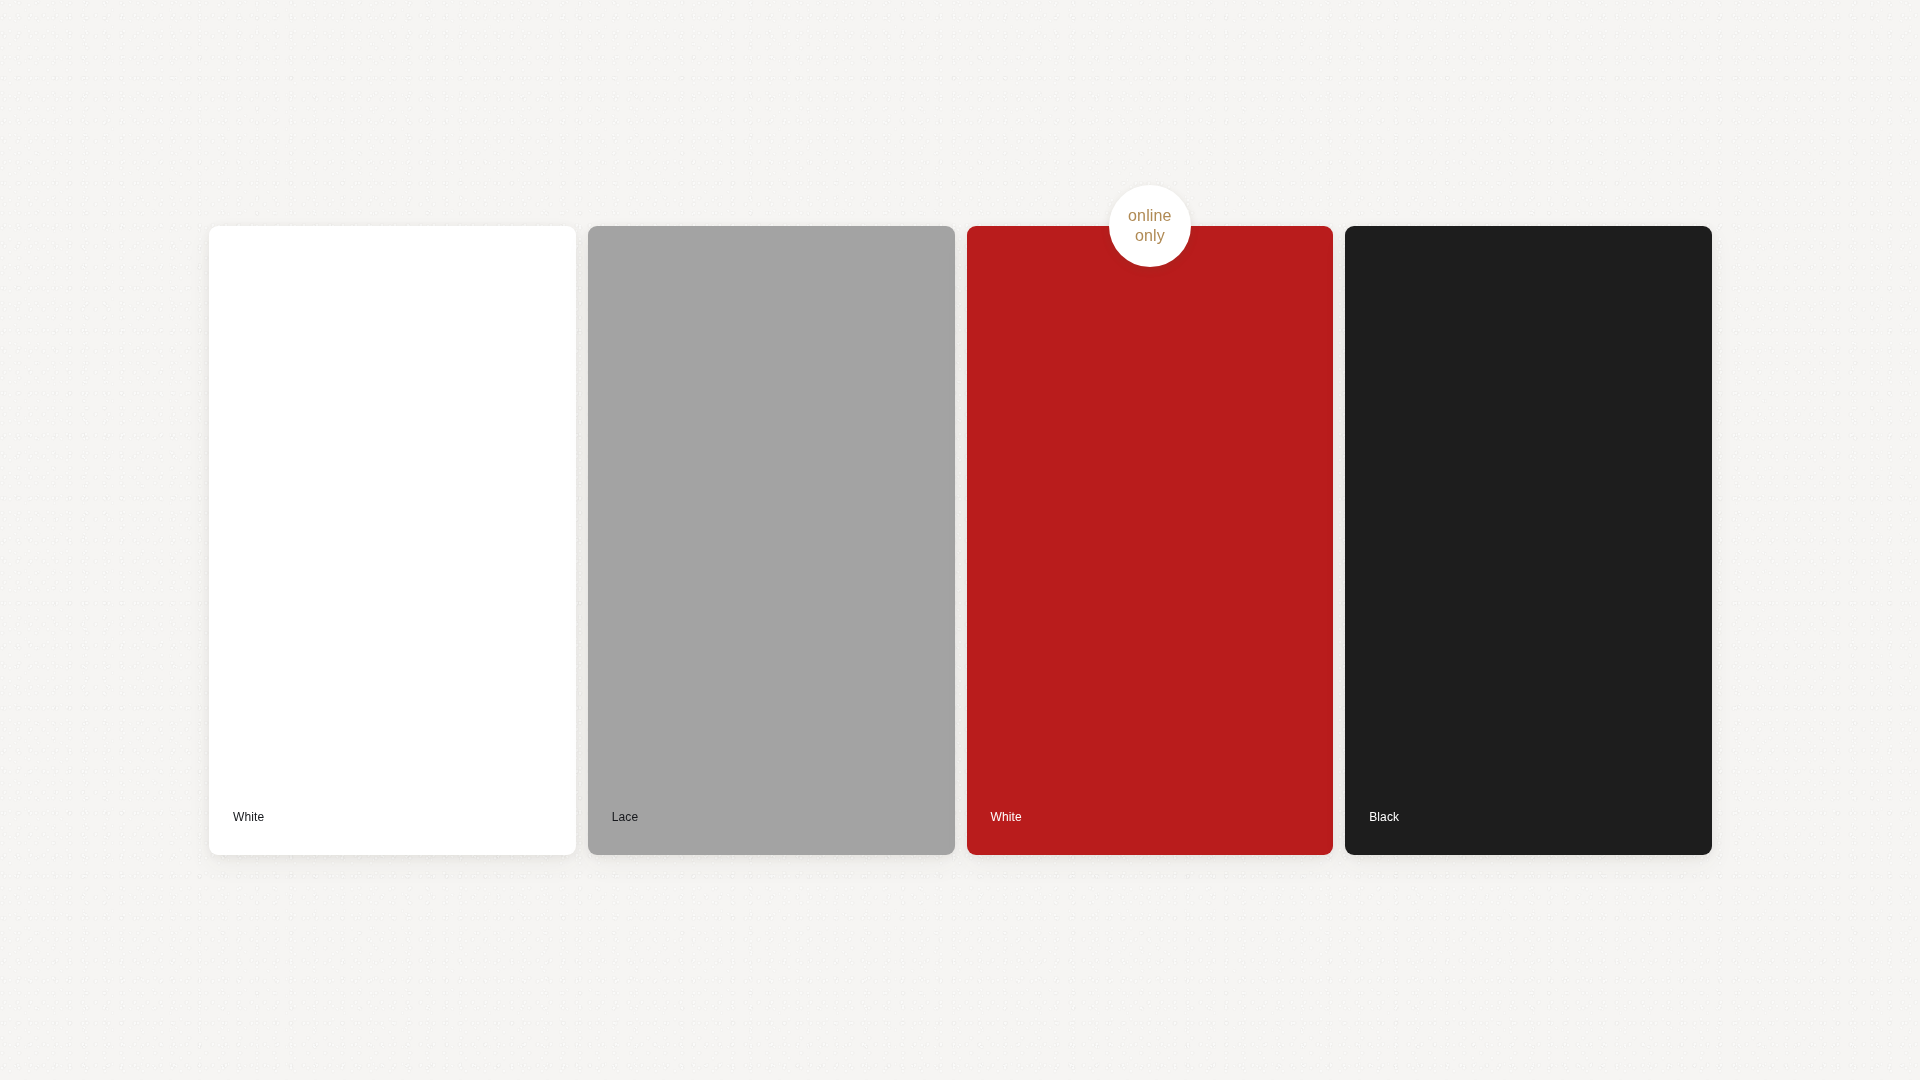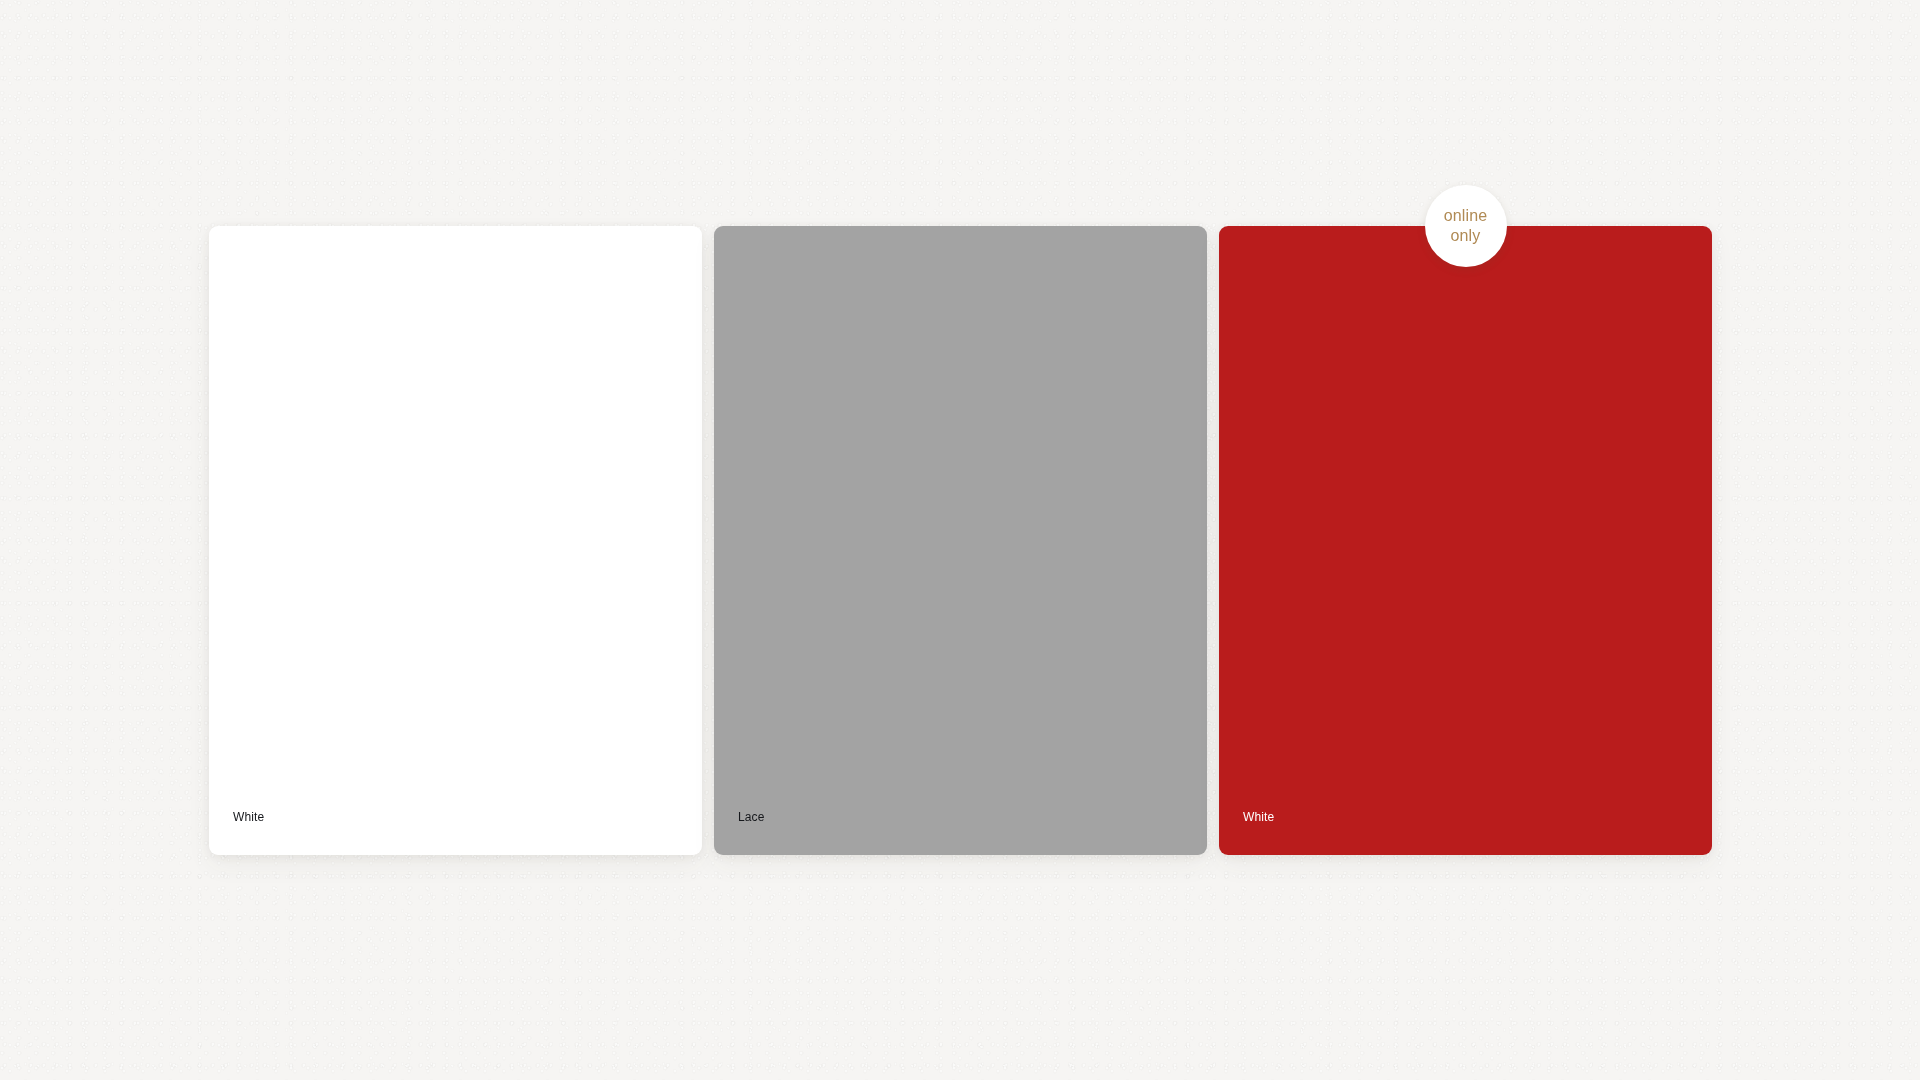--- a/index.html
+++ b/index.html
@@ -104,14 +104,17 @@
 
 
   <div class="swatch-card" style="background-color: #b91c1c;">
     <div class="swatch-badge" style="background-color: rgb(255, 255, 255); color: rgb(176, 138, 84);">
       <span>online</span>
       <span>only</span>
     </div>
     <div class="swatch-label" style="color: rgb(255, 255, 255);">White</div>
   </div>
 
+  <div class="swatch-card" style="background-color: rgb(29, 29, 29);">
+    <div class="swatch-label" style="color: rgb(255, 255, 255);">Black</div>
+  </div>
 
 </div>
 
 </body></html>

